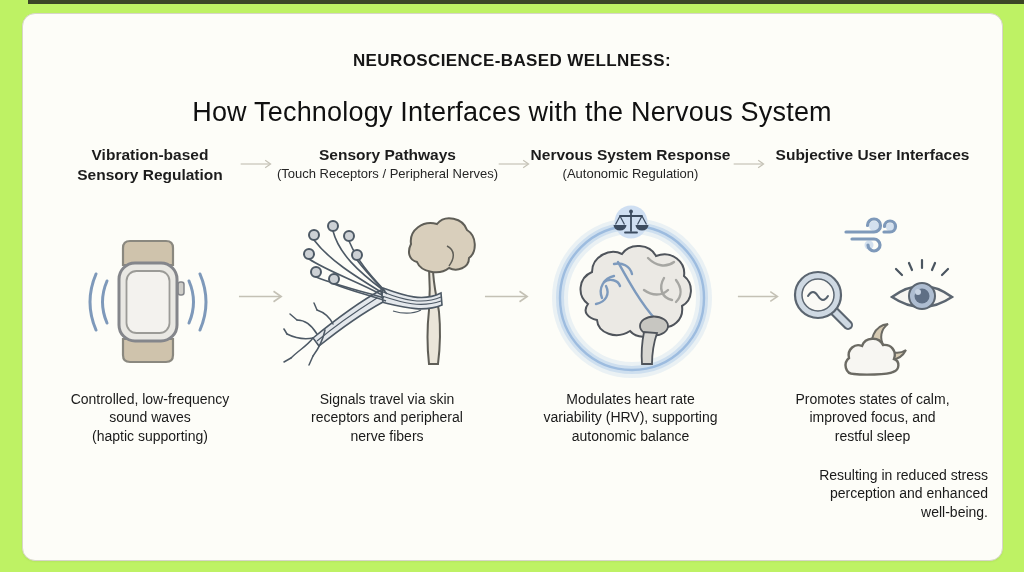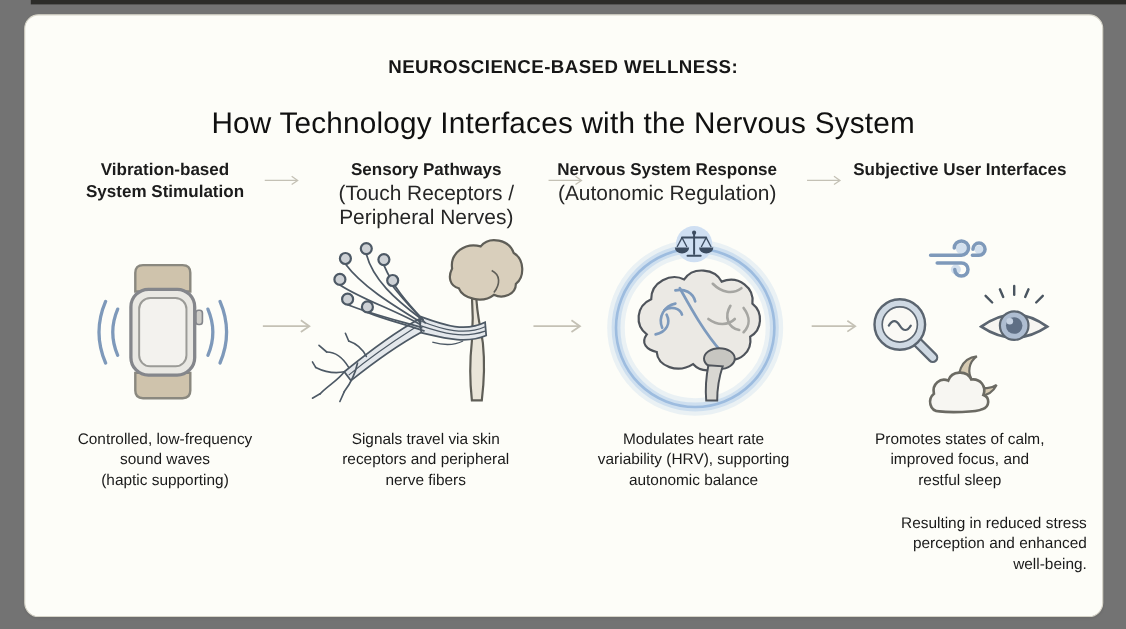--- a/index.html
+++ b/index.html
@@ -1,57 +1,57 @@
 <!DOCTYPE html>
 <html><head>
 <meta charset="utf-8">
 <style>
   html,body{margin:0;padding:0;background:#e9e8e2;}
-  #root{position:relative;width:1024px;height:572px;background:#737373;
+  #root{position:relative;width:1024px;height:572px;background:#bef264;
         font-family:"Liberation Sans",sans-serif;overflow:hidden;color:#1d1d1d;}
   .topstrip{position:absolute;left:28px;top:0;width:996px;height:4px;
         background:#1a1a17;opacity:.8;}
   .card{position:absolute;left:22px;top:13px;width:979px;height:546px;
         background:#fdfdf8;border:1.5px solid #d7d5c9;border-radius:13px;
         box-shadow:0 1px 2px rgba(0,0,0,.05);}
   .eyebrow{position:absolute;left:0;top:51px;width:1024px;text-align:center;
         font-size:17px;font-weight:700;letter-spacing:.4px;color:#161616;}
   .maintitle{position:absolute;left:0;top:73px;width:1024px;text-align:center;
         font-size:27px;font-weight:400;letter-spacing:.2px;color:#101010;margin-top:24px;}
   .hdr{position:absolute;top:145px;text-align:center;}
   .hdr-main{font-size:15.5px;font-weight:700;line-height:1.28;white-space:pre-line;color:#1c1c1c;}
-  .hdr-sub{font-size:19px;font-weight:400;margin-top:1px;color:#262626;}
+  .hdr-sub{font-size:13px;font-weight:400;margin-top:1px;color:#262626;}
   .cap{position:absolute;top:390px;text-align:center;font-size:14px;line-height:1.32;
         white-space:pre-line;color:#1a1a1a;}
   .footnote{position:absolute;left:758px;top:466px;width:230px;text-align:right;
         font-size:14px;line-height:1.32;white-space:pre-line;color:#1a1a1a;}
   .arrow{position:absolute;}
   svg{display:block;}
 </style>
 </head>
 <body>
 
 <div id="root">
 
   <div class="topstrip"></div>
   <div class="card"></div>
 
   <div class="eyebrow">NEUROSCIENCE-BASED WELLNESS:</div>
   <div class="maintitle">How Technology Interfaces with the Nervous System</div>
 
   <div class="hdr" style="left:55px;width:190px;">
     <div class="hdr-main">Vibration-based
-System Stimulation</div>
+Sensory Regulation</div>
     <div class="hdr-sub"></div>
   </div>
   <div class="hdr" style="left:265px;width:245px;">
     <div class="hdr-main">Sensory Pathways</div>
     <div class="hdr-sub">(Touch Receptors / Peripheral Nerves)</div>
   </div>
-  <div class="hdr" style="left:494px;width:225px;">
+  <div class="hdr" style="left:518px;width:225px;">
     <div class="hdr-main">Nervous System Response</div>
     <div class="hdr-sub">(Autonomic Regulation)</div>
   </div>
   <div class="hdr" style="left:760px;width:225px;">
     <div class="hdr-main">Subjective User Interfaces</div>
   </div>
 
   <div class="arrow" style="left:240px;top:157px;">
     <svg width="34" height="14" viewBox="0 0 50 14">
         <line x1="1" y1="7" x2="44" y2="7" stroke="#c4c1b5" stroke-width="1.7"></line>

